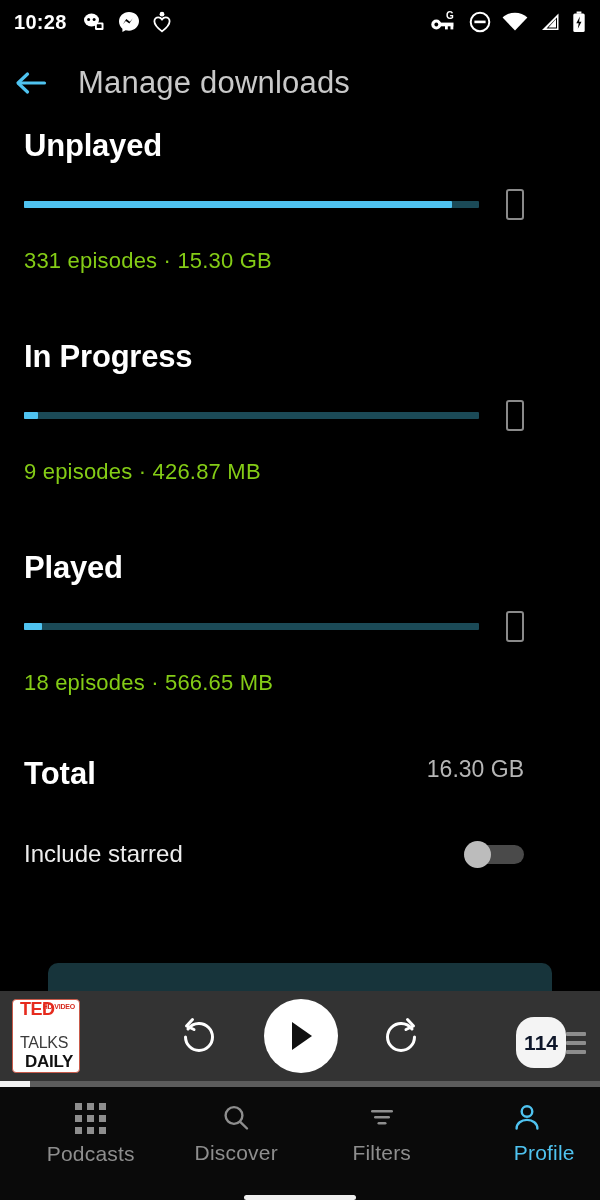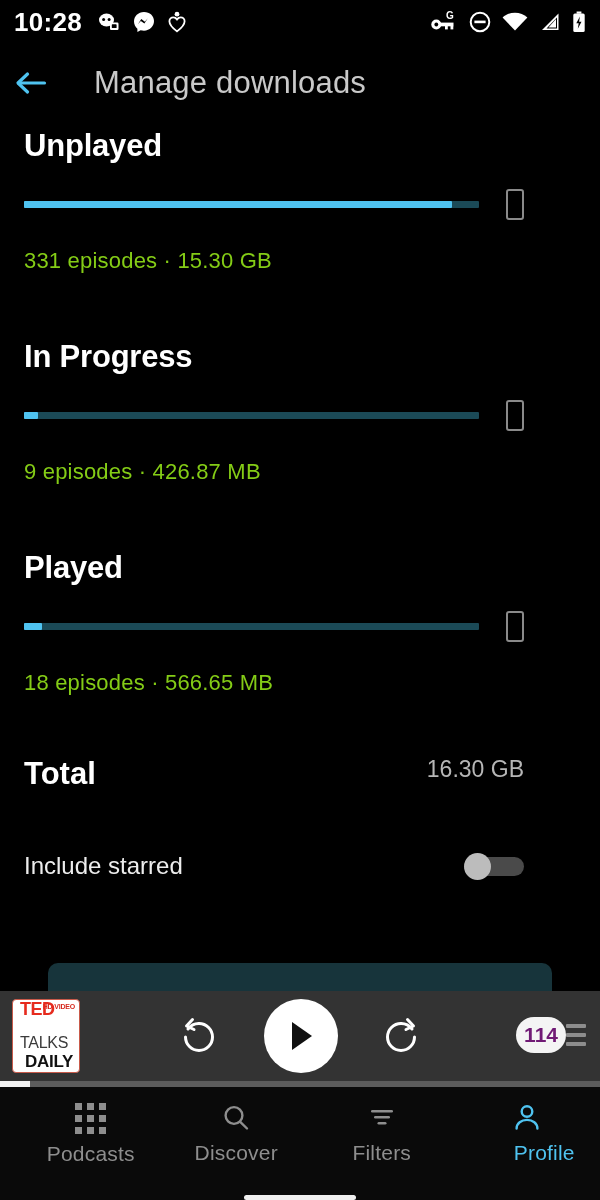--- a/index.html
+++ b/index.html
@@ -8,34 +8,34 @@
     width:600px; height:1200px; position:relative; overflow:hidden;
     font-family:"Liberation Sans", sans-serif;
     color:#fff; -webkit-font-smoothing:antialiased;
   }
 
   
   .statusbar {
     position:absolute; top:0; left:0; width:600px; height:44px;
     display:flex; align-items:center; padding:0 14px;
   }
-  .clock { font-size:26px; font-weight:700; letter-spacing:0.3px; color:#fff; }
+  .clock { font-size:20px; font-weight:700; letter-spacing:0.3px; color:#fff; }
   .status-left-icons { display:flex; align-items:center; gap:13px; margin-left:16px; }
   .status-right-icons { margin-left:auto; display:flex; align-items:center; gap:11px; }
   .sicon { display:block; }
 
   
   .appbar {
     position:absolute; top:52px; left:0; width:600px; height:62px;
     display:flex; align-items:center;
   }
   .back-btn { width:62px; display:flex; align-items:center; justify-content:center; cursor:pointer; }
   .page-title {
     font-size:31px; font-weight:400; color:#c9c9c9; letter-spacing:0.2px;
-    margin-left:32px;
+    margin-left:16px;
   }
 
   
   .content { position:absolute; top:128px; left:0; width:548px; }
 
   .section { padding:0 24px; }
   .section-title {
     font-size:31px; font-weight:700; color:#fff; letter-spacing:-0.2px;
   }
   .bar-row { display:flex; align-items:center; margin-top:25px; }
@@ -61,21 +61,21 @@
 
   
   .total-row {
     display:flex; align-items:flex-start; padding:0 24px; margin-top:60px;
   }
   .total-label { font-size:31px; font-weight:700; color:#fff; }
   .total-value { margin-left:auto; font-size:23px; color:#b6b6b6; }
 
   
   .starred-row {
-    display:flex; align-items:center; padding:0 24px; margin-top:60px;
+    display:flex; align-items:center; padding:0 24px; margin-top:48px;
   }
   .starred-label { font-size:24px; color:#ededed; font-weight:400; }
   .switch {
     margin-left:auto; position:relative; width:60px; height:26px; cursor:pointer;
   }
   .switch-track {
     position:absolute; right:0; top:4px; width:52px; height:19px;
     background:#4a4a4a; border-radius:10px;
   }
   .switch-thumb {
@@ -117,23 +117,23 @@
   }
   .p-skip-back { position:absolute; left:175px; top:1013px; cursor:pointer; }
   .p-skip-fwd  { position:absolute; left:377px; top:1013px; cursor:pointer; }
   .p-play {
     position:absolute; left:264px; top:999px; width:74px; height:74px;
     background:#fff; border-radius:50%; cursor:pointer;
     display:flex; align-items:center; justify-content:center;
   }
   .p-queue { position:absolute; right:14px; top:1017px; display:flex; align-items:center; gap:2px; cursor:pointer; }
   .queue-pill {
-    min-width:48px; height:36px; background:#f4f4f4; border-radius:18px;
+    min-width:48px; height:51px; background:#f4f4f4; border-radius:18px;
     display:flex; align-items:center; justify-content:center;
-    font-size:21px; font-weight:700; color:#701a75; padding:0 8px;
+    font-size:21px; font-weight:700; color:#0f172a; padding:0 8px;
   }
   .queue-lines { display:flex; flex-direction:column; gap:5px; margin-left:-2px; }
   .queue-lines i { display:block; width:20px; height:4px; background:#8d8d8d; border-radius:1px; }
 
   
   .play-progress {
     position:absolute; top:1081px; left:0; width:600px; height:6px; background:#5c5c5c;
   }
   .play-progress i { display:block; height:6px; background:#f2f2f2; }
 

